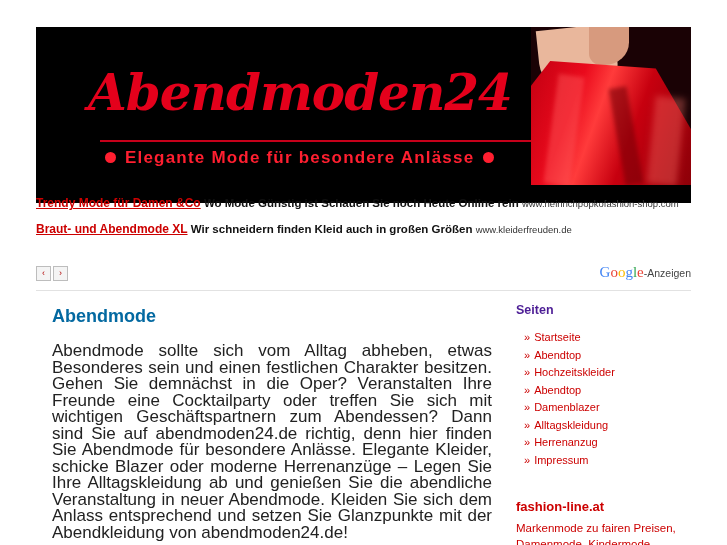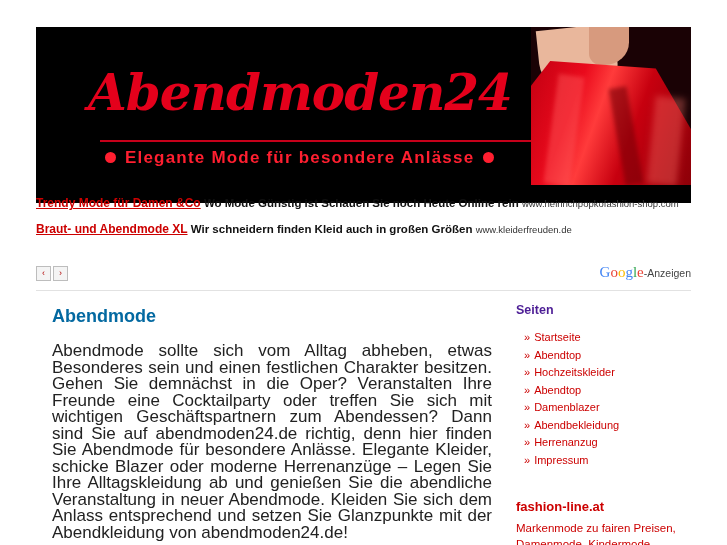--- a/index.html
+++ b/index.html
@@ -337,21 +337,21 @@
   </div>
 
   <div class="sidebar">
     <h2>Seiten</h2>
     <ul>
       <li><span class="chev">»</span><span>Startseite</span></li>
       <li><span class="chev">»</span><span>Abendtop</span></li>
       <li><span class="chev">»</span><span>Hochzeitskleider</span></li>
       <li><span class="chev">»</span><span>Abendtop</span></li>
       <li><span class="chev">»</span><span>Damenblazer</span></li>
-      <li><span class="chev">»</span><span>Abendbekleidung</span></li>
+      <li><span class="chev">»</span><span>Alltagskleidung</span></li>
       <li><span class="chev">»</span><span>Herrenanzug</span></li>
       <li><span class="chev">»</span><span>Impressum</span></li>
     </ul>
     <div class="side-block">
       <h3>fashion-line.at</h3>
       <p>Markenmode zu fairen Preisen, Damenmode, Kindermode,</p>
     </div>
   </div>
 
 </div>

